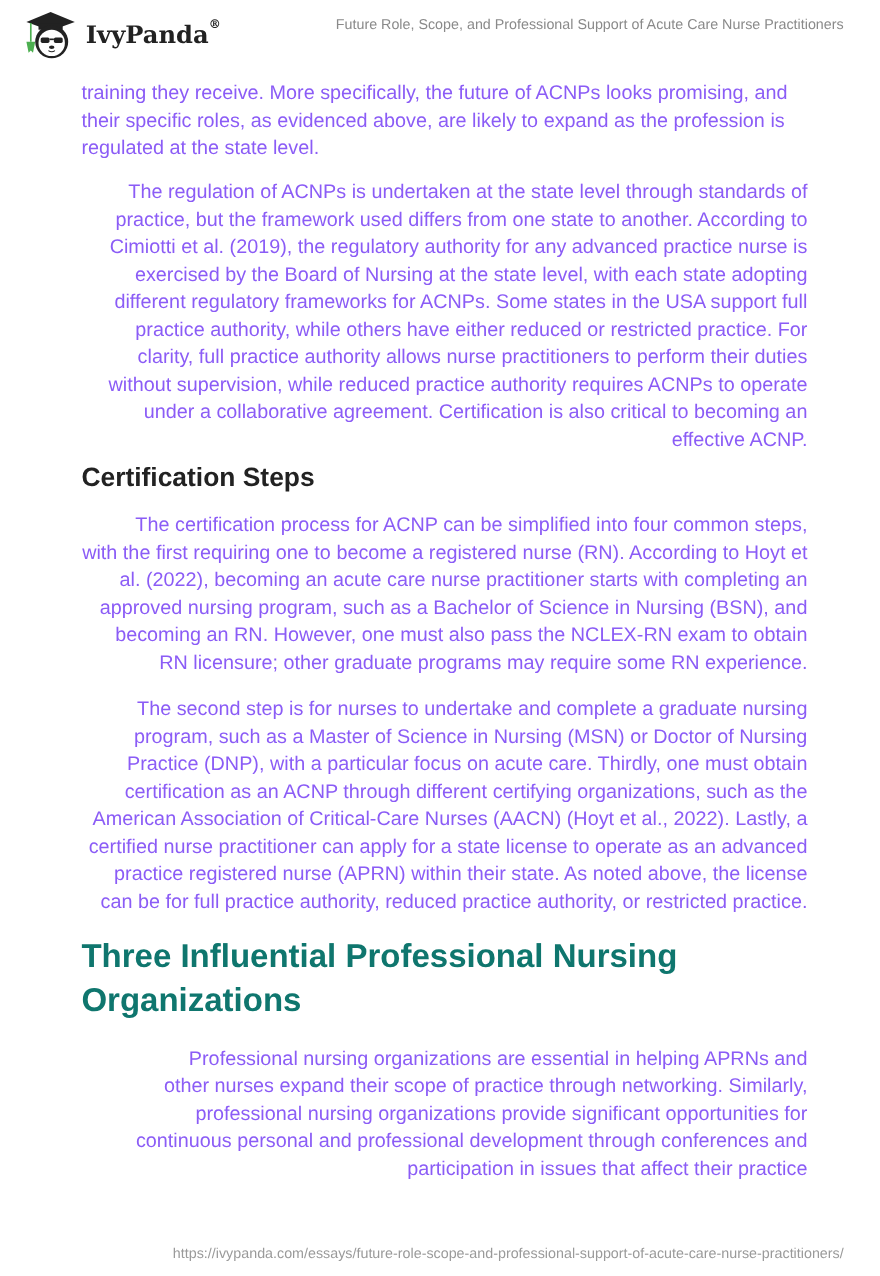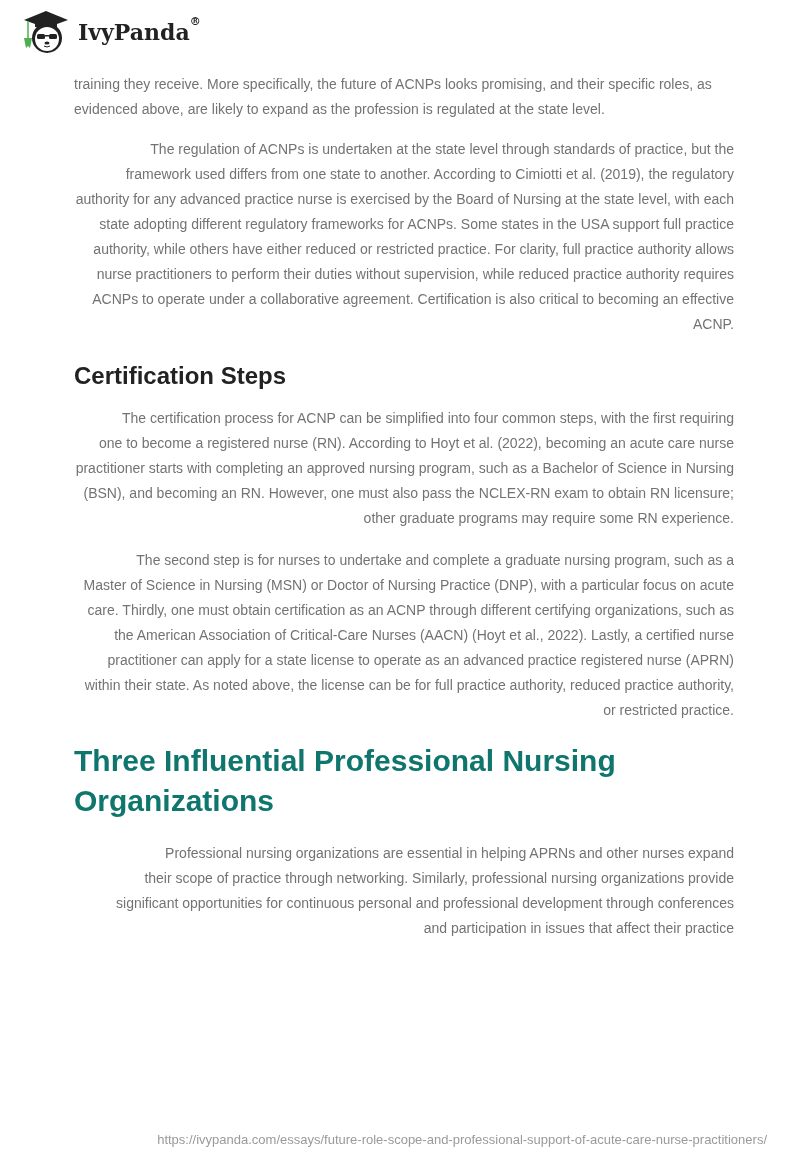--- a/index.html
+++ b/index.html
@@ -7,21 +7,21 @@
     body { font-family: "Liberation Sans", sans-serif; color: #222222; position: relative; }
 
     .header { position: absolute; top: 0; left: 0; width: 800px; height: 62px; }
     .logo { position: absolute; left: 18px; top: 8px; display: flex; align-items: center; }
     .logo-icon { width: 56px; height: 48px; }
     .logo-text { font-family: "DejaVu Serif", "Liberation Serif", serif; font-weight: bold; font-size: 22px; color: #222; margin-left: 4px; letter-spacing: 0px; }
     .logo-reg { font-size: 11px; vertical-align: top; position: relative; top: -4px; }
     .header-title { position: absolute; right: 33px; top: 14px; font-size: 13px; color: #8a8a8a; }
 
     .content { position: absolute; left: 74px; top: 72px; width: 660px; }
-    p.body { font-size: 14px; line-height: 25px; color: #737373; margin-bottom: 0; }
+    p.body { font-size: 18px; line-height: 25px; color: #8b5cf6; margin-bottom: 0; }
     p.indent { text-indent: 29px; text-align: right; }
     h2.sec { font-size: 24px; font-weight: bold; color: #222; line-height: 30px; }
     h1.sec { font-size: 30px; font-weight: bold; color: #0f766e; line-height: 40px; }
 
     .footer-url { position: absolute; right: 33px; top: 1132px; font-size: 13px; color: #9a9a9a; }
   </style>
 </head>
 <body>
 
 <div class="header">
@@ -39,28 +39,29 @@
 
       <rect x="19" y="26" width="8" height="5" rx="1.5" fill="#222"></rect>
       <rect x="31" y="26" width="8" height="5" rx="1.5" fill="#222"></rect>
       <rect x="27" y="27" width="4" height="1.5" fill="#222"></rect>
 
       <ellipse cx="29" cy="35" rx="2.5" ry="1.6" fill="#222"></ellipse>
       <path d="M26,38 Q29,40 32,38" stroke="#222" stroke-width="1" fill="none"></path>
     </svg>
     <span class="logo-text"><span>IvyPanda</span><span class="logo-reg">®</span></span>
   </div>
+  <div class="header-title">Future Role, Scope, and Professional Support of Acute Care Nurse Practitioners</div>
 </div>
 
 <div class="content">
   <p class="body">training they receive. More specifically, the future of ACNPs looks promising, and their specific roles, as evidenced above, are likely to expand as the profession is regulated at the state level.</p>
 
   <p class="body indent" style="margin-top:15px;">The regulation of ACNPs is undertaken at the state level through standards of practice, but the framework used differs from one state to another. According to Cimiotti et al. (2019), the regulatory authority for any advanced practice nurse is exercised by the Board of Nursing at the state level, with each state adopting different regulatory frameworks for ACNPs. Some states in the USA support full practice authority, while others have either reduced or restricted practice. For clarity, full practice authority allows nurse practitioners to perform their duties without supervision, while reduced practice authority requires ACNPs to operate under a collaborative agreement. Certification is also critical to becoming an effective ACNP.</p>
 
-  <h2 class="sec" style="margin-top:24px;">Certification Steps</h2>
+  <h2 class="sec" style="margin-top:8px;">Certification Steps</h2>
   <p class="body indent" style="margin-top:15px;">The certification process for ACNP can be simplified into four common steps, with the first requiring one to become a registered nurse (RN). According to Hoyt et al. (2022), becoming an acute care nurse practitioner starts with completing an approved nursing program, such as a Bachelor of Science in Nursing (BSN), and becoming an RN. However, one must also pass the NCLEX-RN exam to obtain RN licensure; other graduate programs may require some RN experience.</p>
   <p class="body indent" style="margin-top:17px;">The second step is for nurses to undertake and complete a graduate nursing program, such as a Master of Science in Nursing (MSN) or Doctor of Nursing Practice (DNP), with a particular focus on acute care. Thirdly, one must obtain certification as an ACNP through different certifying organizations, such as the American Association of Critical-Care Nurses (AACN) (Hoyt et al., 2022). Lastly, a certified nurse practitioner can apply for a state license to operate as an advanced practice registered nurse (APRN) within their state. As noted above, the license can be for full practice authority, reduced practice authority, or restricted practice.</p>
 
   <h1 class="sec" style="margin-top:18px;">Three Influential Professional Nursing Organizations</h1>
   <p class="body indent" style="margin-top:20px;margin-left:32px;">Professional nursing organizations are essential in helping APRNs and other nurses expand their scope of practice through networking. Similarly, professional nursing organizations provide significant opportunities for continuous personal and professional development through conferences and participation in issues that affect their practice</p>
 </div>
 
 <div class="footer-url">https://ivypanda.com/essays/future-role-scope-and-professional-support-of-acute-care-nurse-practitioners/</div>
 
 </body></html>

